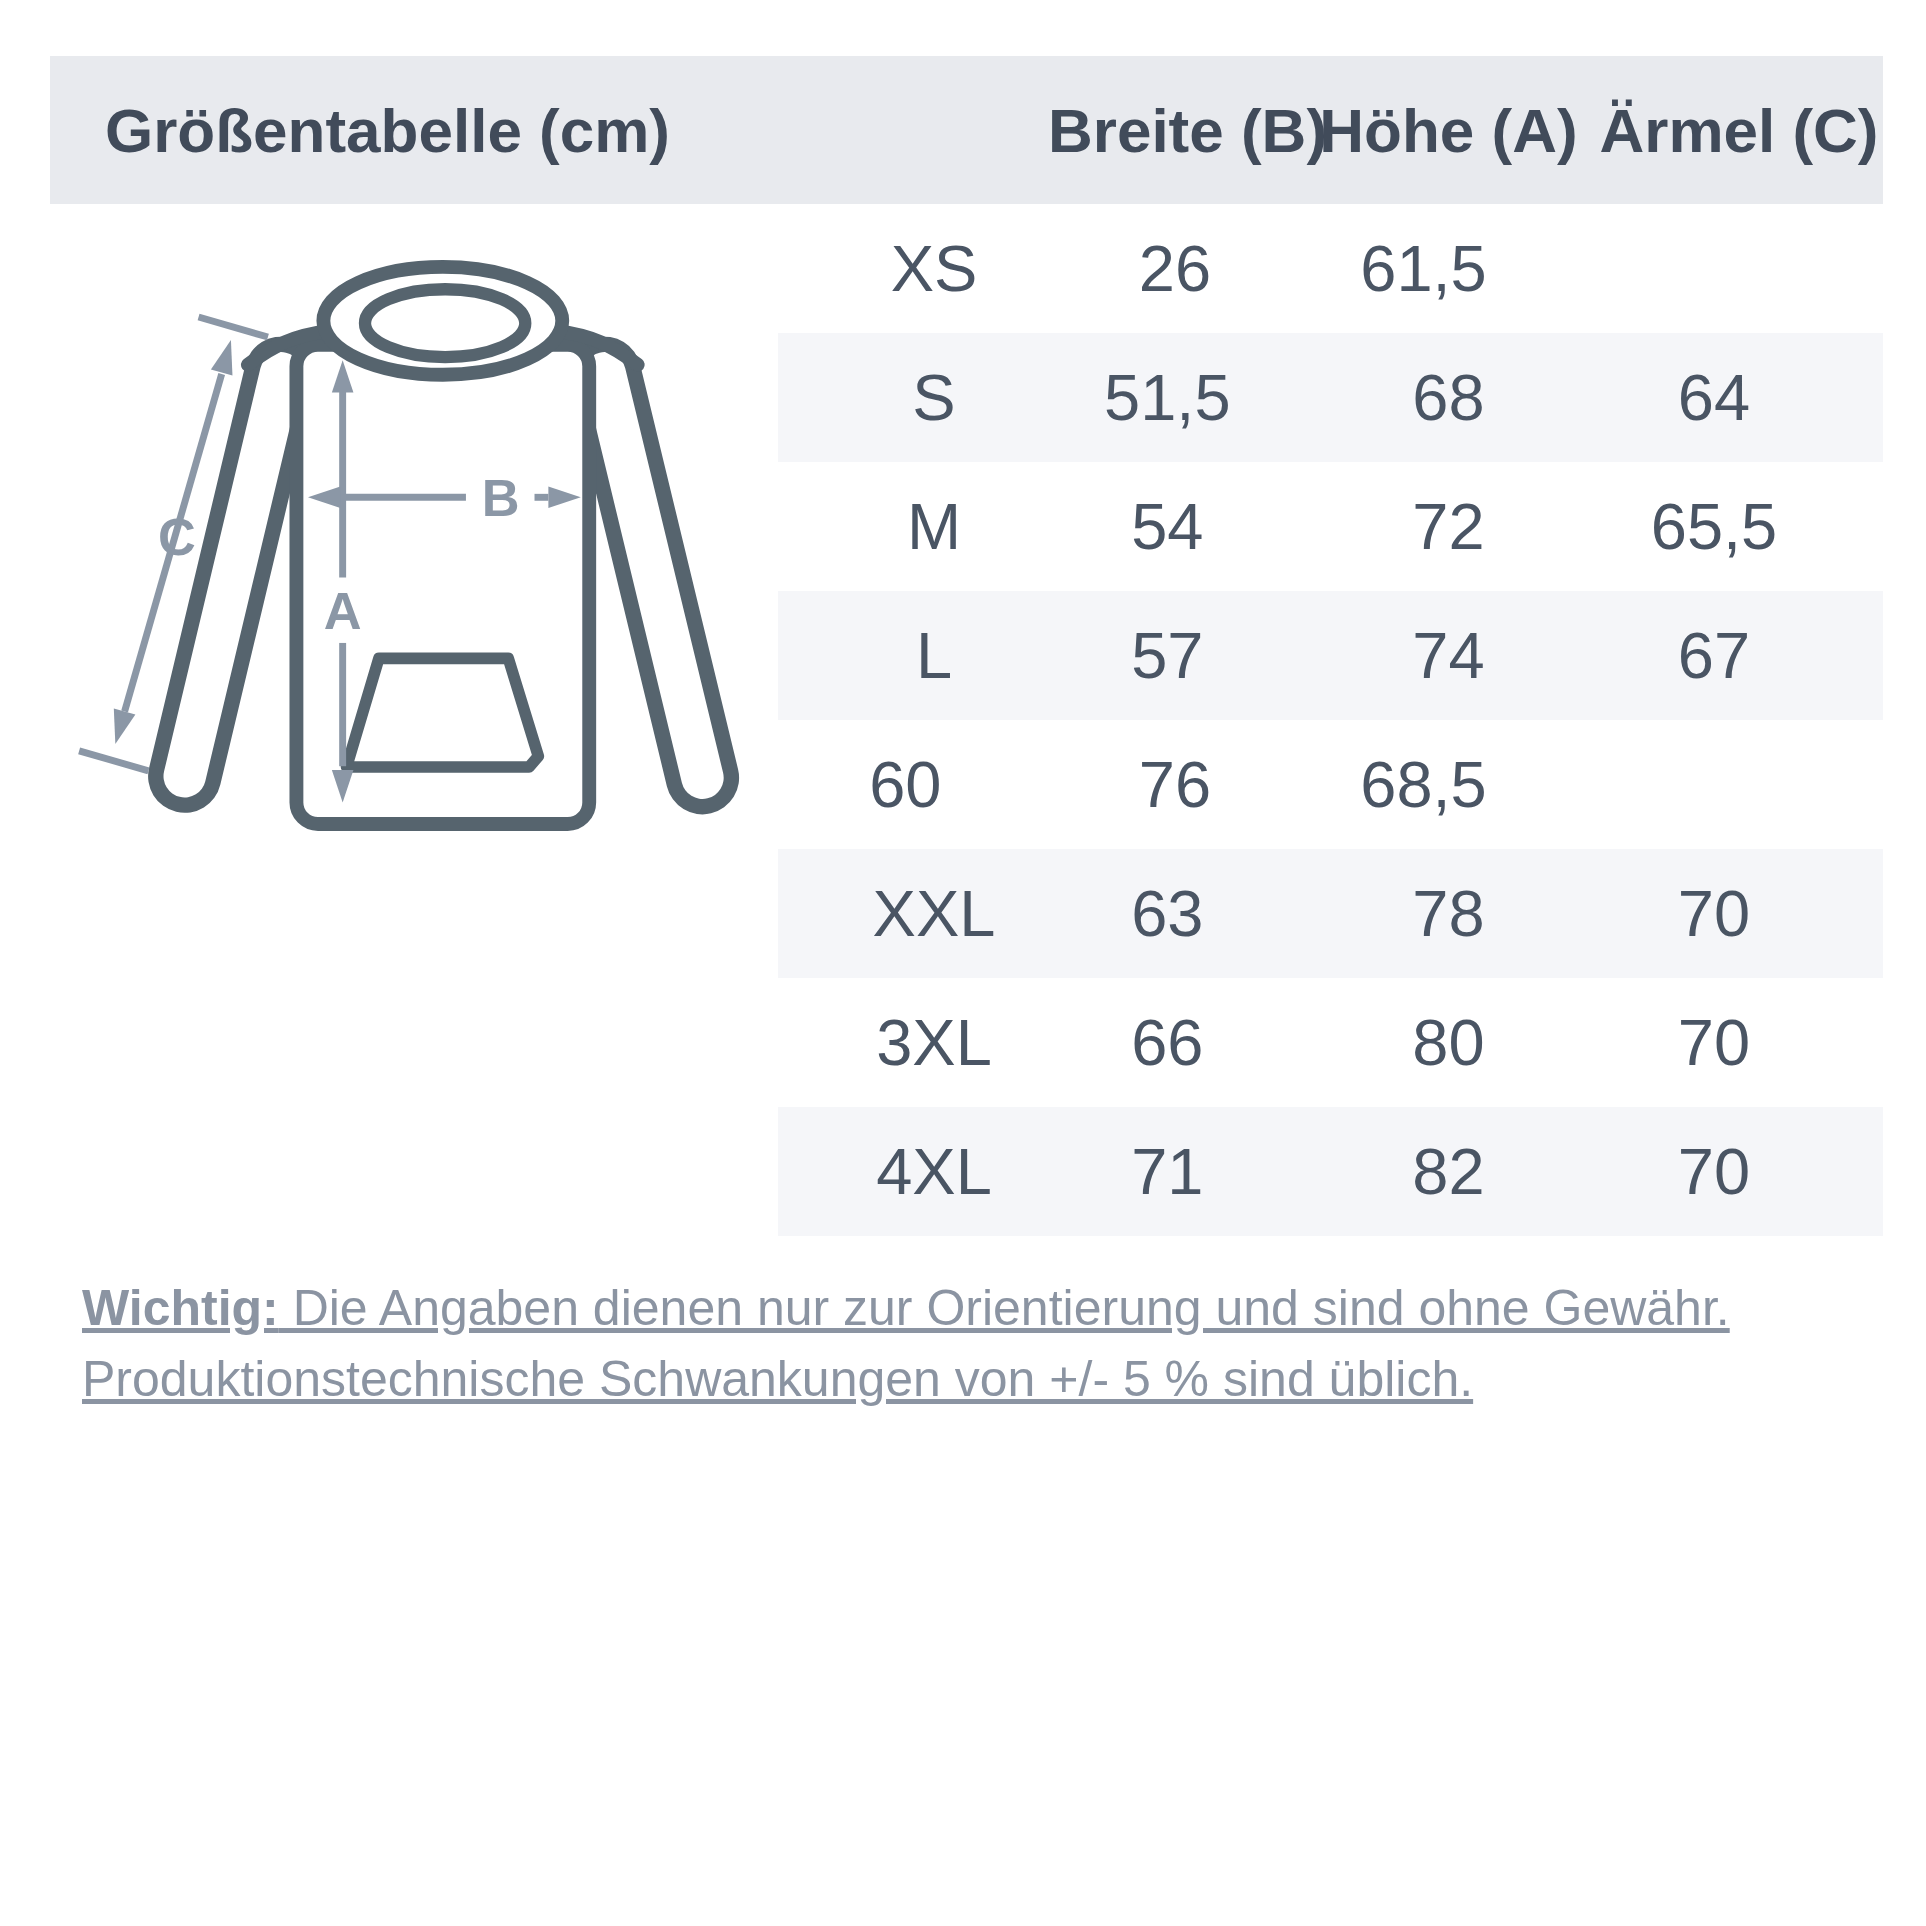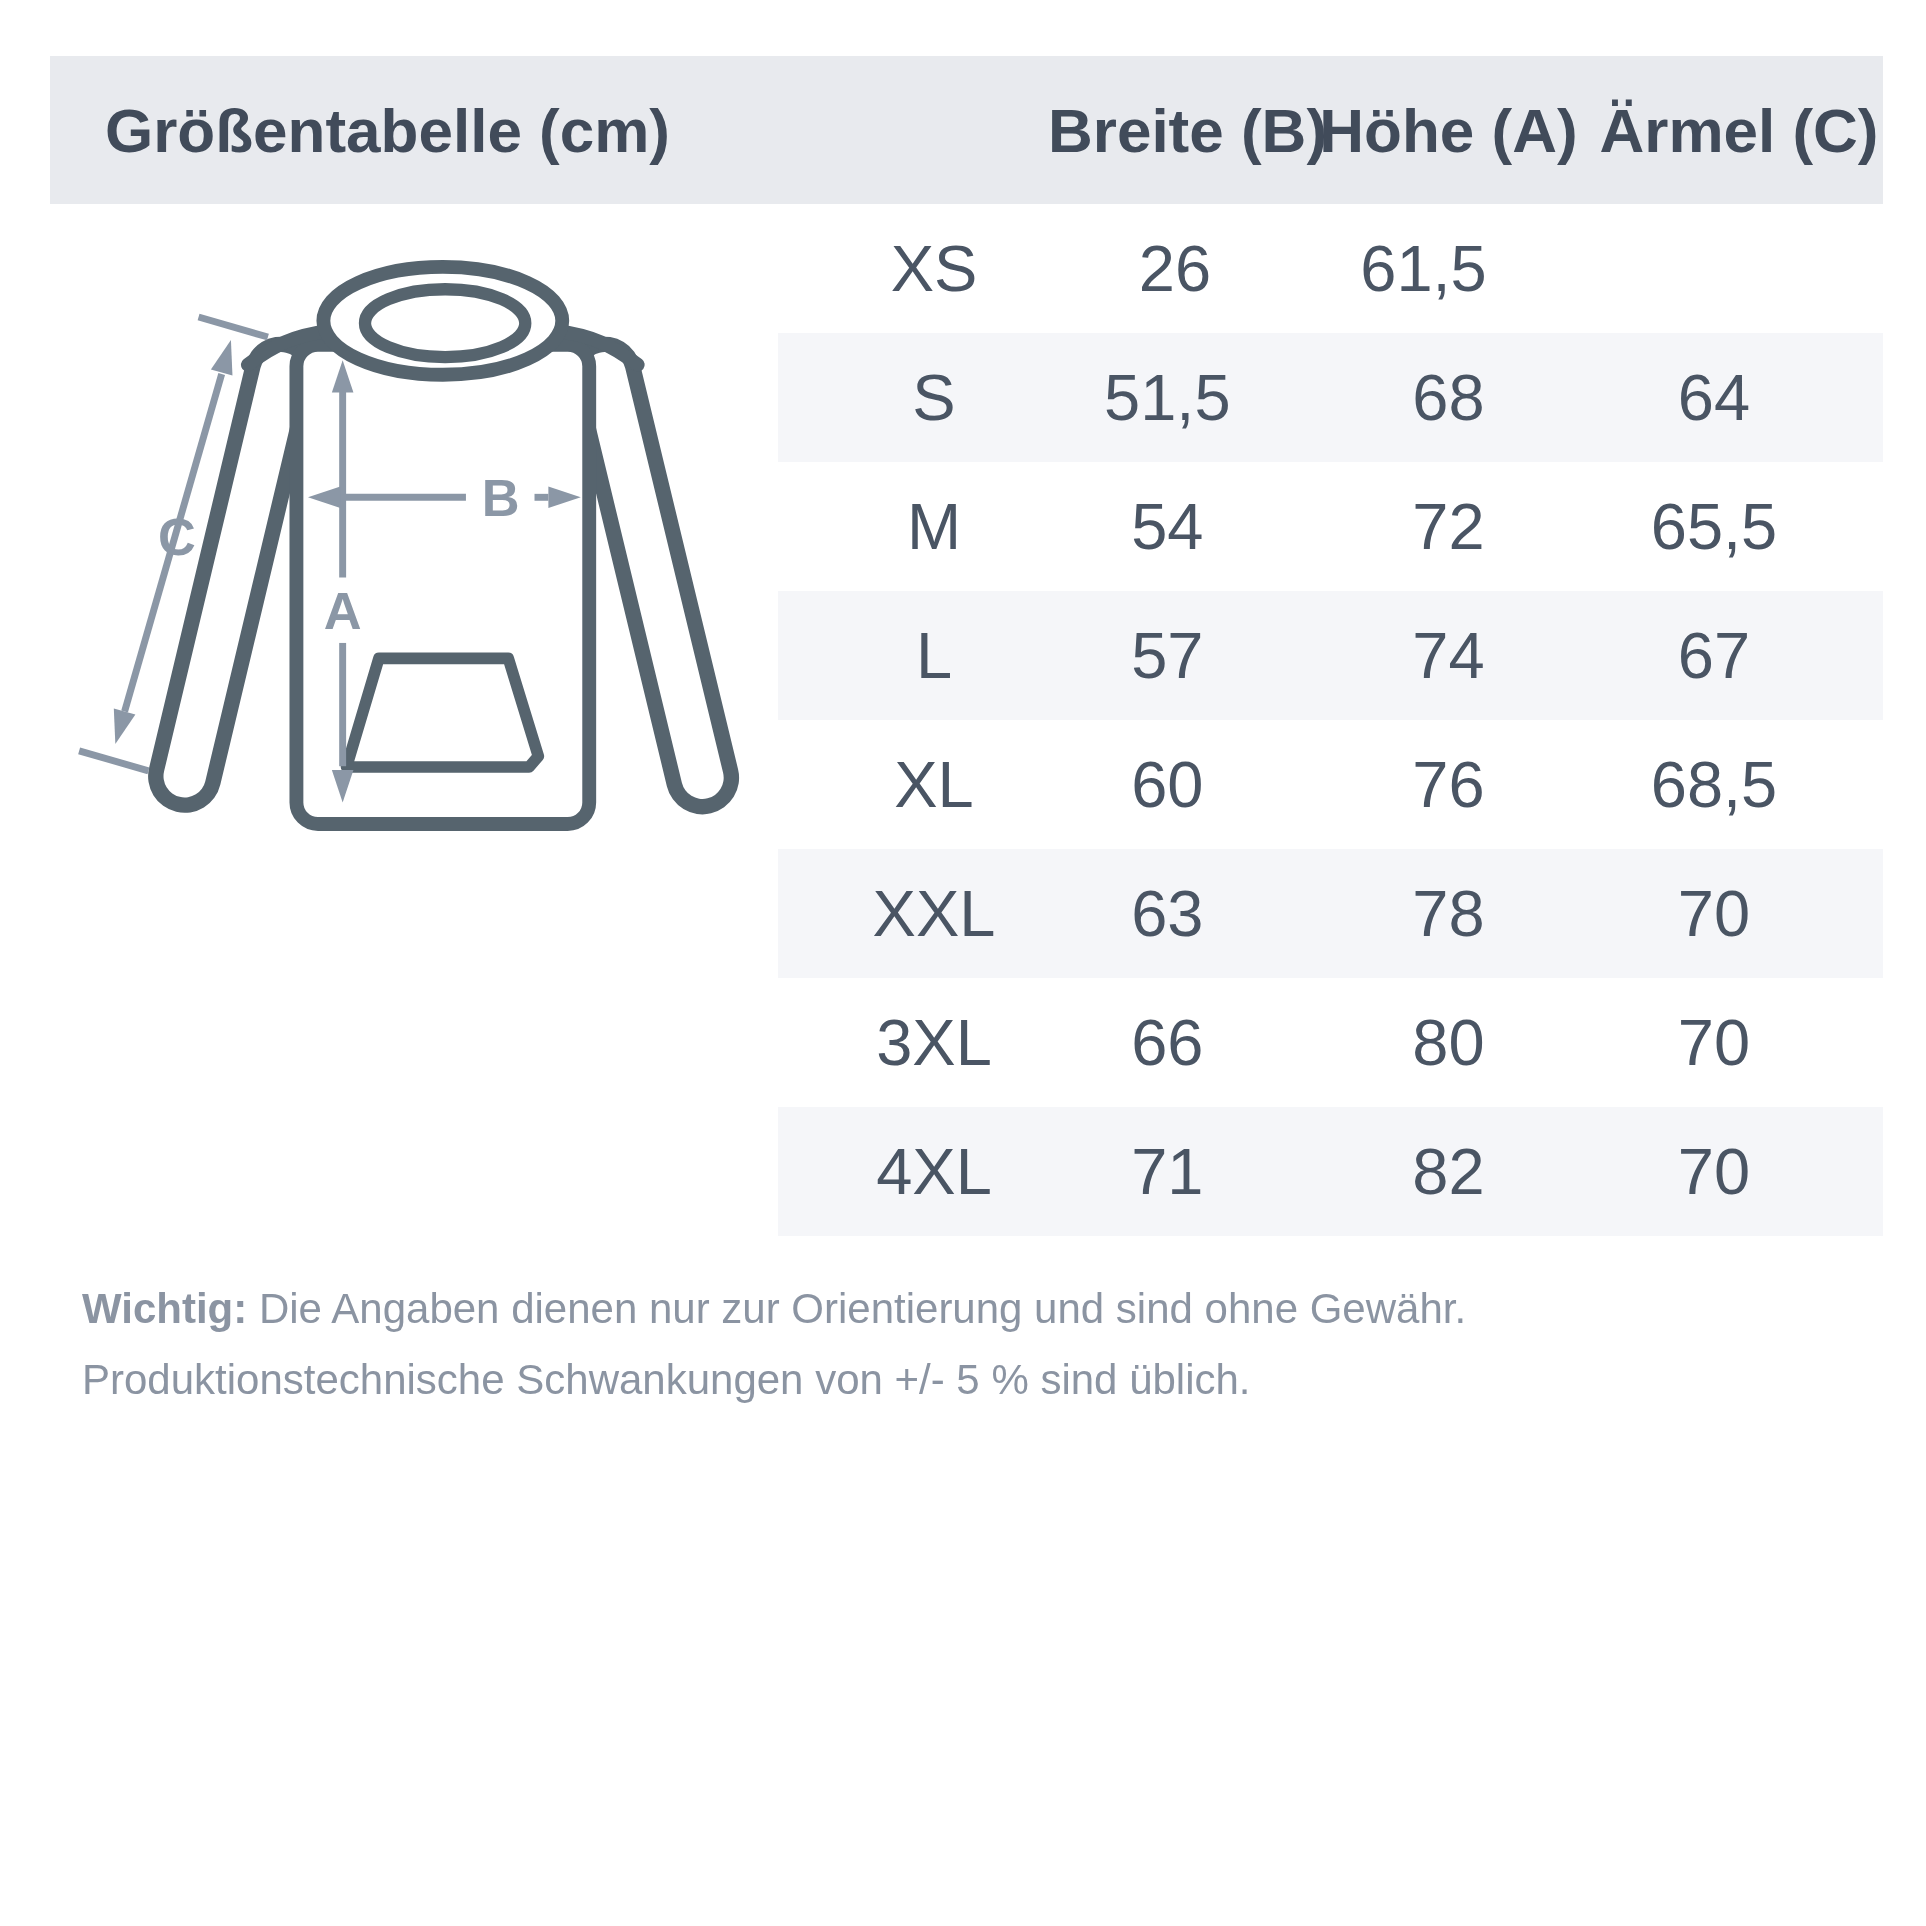--- a/index.html
+++ b/index.html
@@ -61,23 +61,24 @@
   .diagram{
     position:absolute;
     left:46px; top:223px;
     width:732px; height:732px;
   }
   
   .note{
     position:absolute;
     left:82px; top:1273px;
     width:1772px;
-    font-size:42px;
+    font-size:50px;
     line-height:71px;
     color:#8b94a2;
+    text-decoration:underline;
   }
   .note strong{ font-weight:bold; color:#8b94a2; }
 </style>
 </head>
 <body>
 
 <div class="canvas">
 
   <div class="header-band">
     <div class="header-title">Größentabelle (cm)</div>
@@ -105,21 +106,20 @@
       <div class="cell">72</div>
       <div class="cell col-c">65,5</div>
     </div>
     <div class="row striped">
       <div class="cell col-size">L</div>
       <div class="cell col-b">57</div>
       <div class="cell">74</div>
       <div class="cell col-c">67</div>
     </div>
     <div class="row">
-      <div class="cell col-size">XL</div>
       <div class="cell col-b">60</div>
       <div class="cell">76</div>
       <div class="cell col-c">68,5</div>
     </div>
     <div class="row striped">
       <div class="cell col-size">XXL</div>
       <div class="cell col-b">63</div>
       <div class="cell">78</div>
       <div class="cell col-c">70</div>
     </div>

